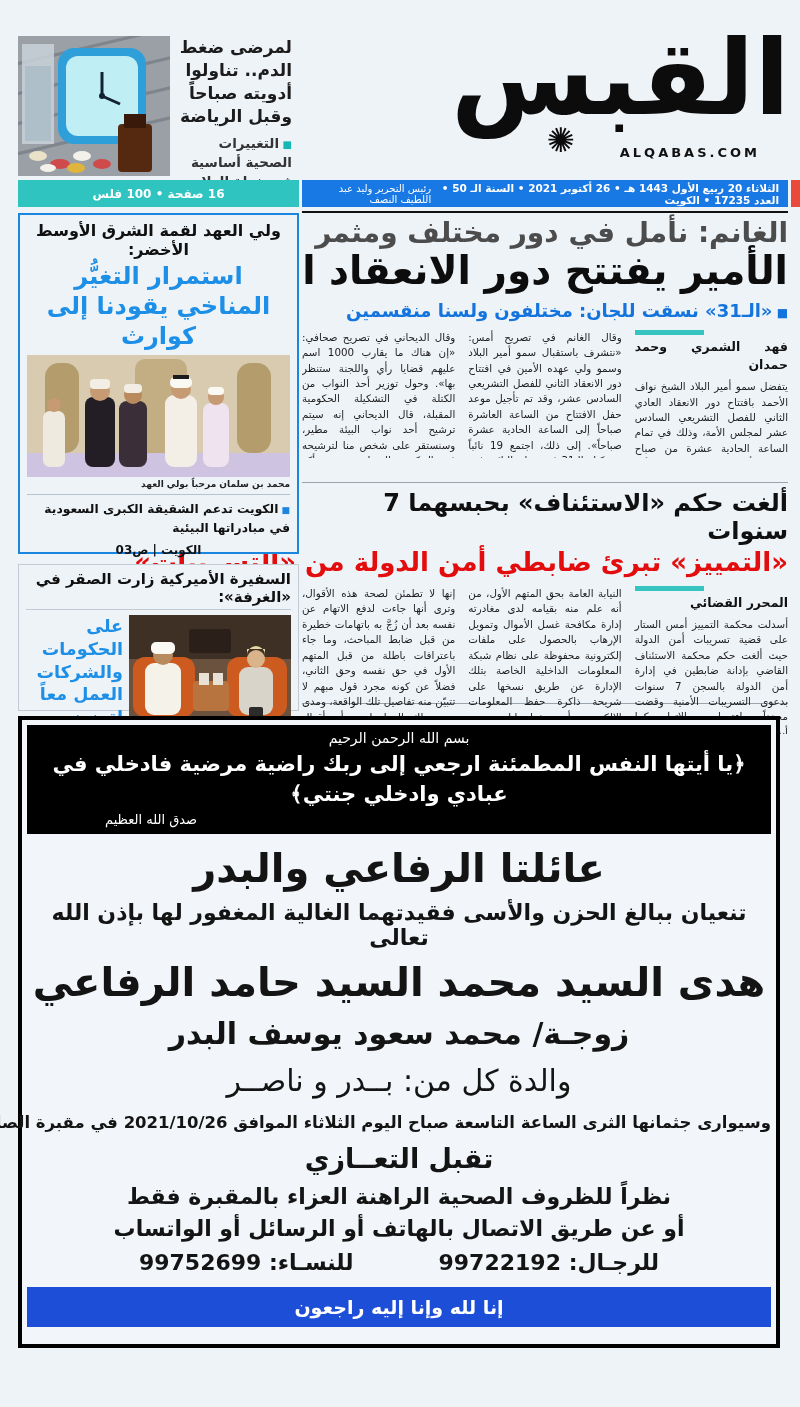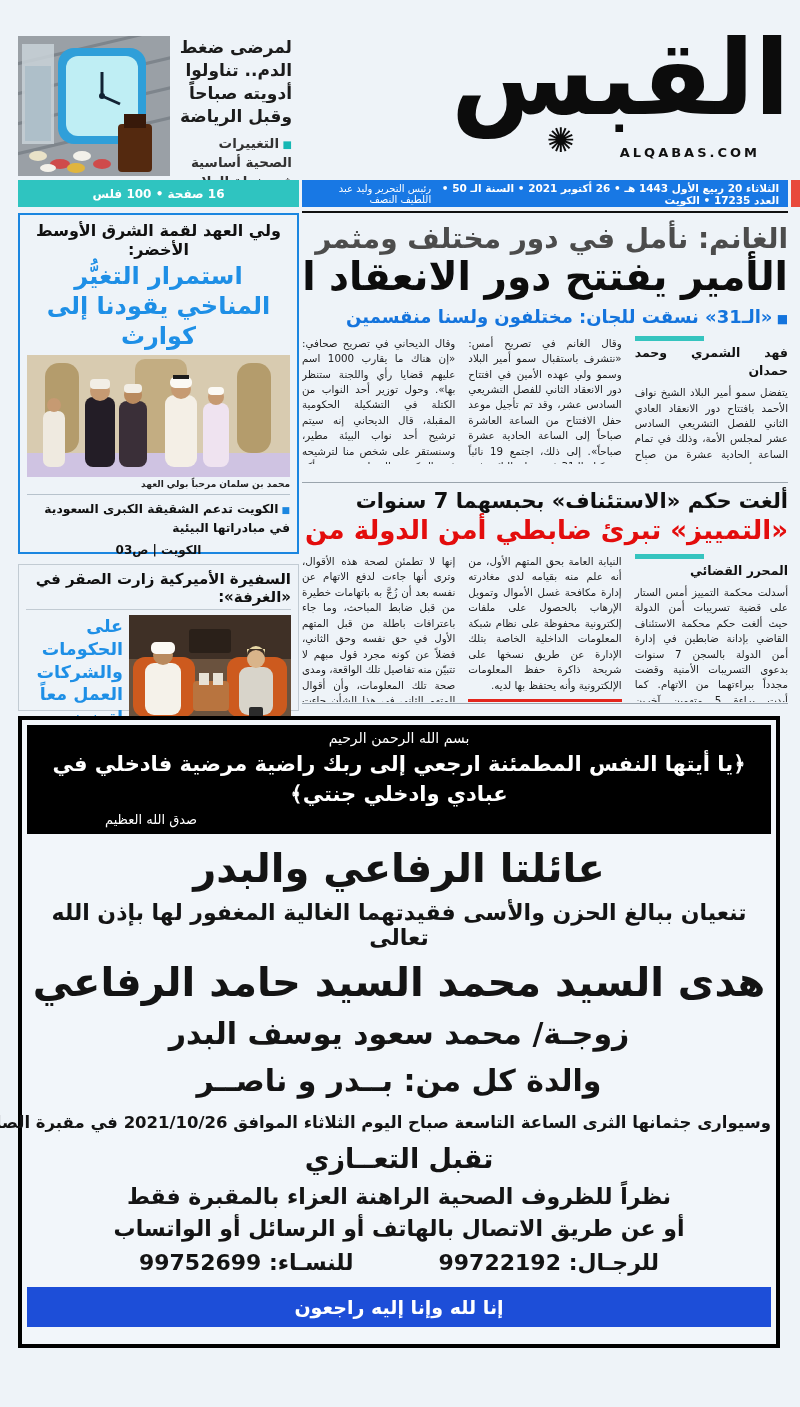--- a/index.html
+++ b/index.html
@@ -16,33 +16,33 @@
   #teaser .sec{margin-top:auto;font-size:11.5px;font-weight:bold;color:#123;text-align:left;}
   #logo-wrap{left:310px;top:28px;width:480px;height:148px;}
   #logo{position:absolute;right:0;top:-28px;width:100%;text-align:right;font-size:104px;font-weight:bold;color:#0c0c0c;letter-spacing:-4px;line-height:1.5;}
   #logo-star{position:absolute;right:215px;bottom:16px;font-size:34px;color:#0c0c0c;}
   #logo-site{position:absolute;right:30px;bottom:16px;font-size:13px;font-weight:bold;letter-spacing:3px;color:#111;direction:ltr;}
   #date-bar{left:302px;top:180px;width:486px;height:27px;background:#1878e4;color:#fff;display:flex;align-items:center;justify-content:space-between;padding:0 9px;box-sizing:border-box;font-size:10.5px;font-weight:bold;}
   #date-bar .editor{font-weight:normal;font-size:10px;}
   #date-tab{left:791px;top:180px;width:9px;height:27px;background:#e84a3c;}
   #price-bar{left:18px;top:180px;width:281px;height:27px;background:#2fc4c0;color:#fff;display:flex;align-items:center;justify-content:center;font-size:12px;font-weight:bold;}
   
-  #lead{left:302px;top:211px;width:486px;border-top:2px solid #111;padding-top:11px;}
+  #lead{left:302px;top:211px;width:486px;border-top:2px solid #111;padding-top:5px;}
   #lead .kicker{font-size:28px;font-weight:bold;color:#4c4c4c;text-align:right;line-height:1.1;}
   #lead .head{font-size:39px;font-weight:bold;color:#0d0d0d;text-align:right;line-height:1.15;white-space:nowrap;letter-spacing:-1px;}
   #lead .subhead{margin-top:6px;font-size:18px;font-weight:bold;color:#1474dd;text-align:right;}
   #lead .subhead::before{content:"■ ";font-size:12px;}
   .cols{margin-top:9px;display:flex;gap:13px;height:128px;overflow:hidden;}
   .col{flex:1;font-size:10.3px;line-height:1.5;text-align:justify;color:#1d1d1d;}
   .marker{height:5px;width:45%;background:#35c4bf;margin:0 55% 3px 0;}
   .byline{font-size:12.5px;font-weight:bold;color:#111;margin-bottom:4px;}
   .sec-label{font-weight:bold;font-size:12px;margin-top:5px;color:#111;}
   
   #court{left:302px;top:482px;width:486px;border-top:1px solid #9aa4ad;border-bottom:1px solid #9aa4ad;padding:6px 0 8px;height:222px;box-sizing:border-box;}
-  #court .kicker{font-size:21px;font-weight:bold;color:#101010;text-align:right;}
+  #court .kicker{font-size:24px;font-weight:bold;color:#101010;text-align:right;}
   #court .head{font-size:26px;font-weight:bold;color:#e30d0d;text-align:right;white-space:nowrap;letter-spacing:-0.5px;margin-top:2px;}
   #court .cols{height:148px;}
   .brief-box{margin-top:6px;}
   .brief-label{background:#e3261d;color:#fff;font-weight:bold;font-size:12.5px;padding:2px 6px;text-align:right;}
   
   #climate{left:18px;top:213px;width:281px;height:341px;border:2px solid #1b86e0;box-sizing:border-box;padding:6px 7px;background:#eef3f8;}
   #climate .kicker{font-size:16px;font-weight:bold;color:#101010;text-align:center;}
   #climate .head{font-size:24px;font-weight:bold;color:#1e8fe6;text-align:center;line-height:1.25;margin-top:2px;}
   #climate .caption{font-size:9px;font-weight:bold;color:#222;text-align:right;margin-top:2px;}
   #climate .rule{border-top:1px solid #b7c2cc;margin:5px 0;}
@@ -58,21 +58,21 @@
   
   #obit{left:18px;top:716px;width:762px;height:632px;border:4px solid #000;box-sizing:border-box;padding:5px;background:#f2f6fa;text-align:center;}
   #obit .banner{background:#000;color:#fff;padding:5px 8px 7px;}
   #obit .bism{font-size:14px;}
   #obit .verse{font-size:21px;font-weight:bold;line-height:1.45;margin-top:3px;}
   #obit .sadaqa{font-size:13px;text-align:left;padding-left:70px;margin-top:2px;}
   #obit .families{font-size:40px;font-weight:bold;margin-top:12px;line-height:1.1;}
   #obit .line1{font-size:22px;font-weight:bold;margin-top:10px;}
   #obit .deceased{font-size:40px;font-weight:bold;margin-top:10px;line-height:1.1;}
   #obit .wife{font-size:30px;font-weight:bold;margin-top:12px;}
-  #obit .mother{font-size:30px;font-weight:bold;margin-top:12px;}
+  #obit .mother{font-size:30px;font-weight:normal;margin-top:12px;}
   #obit .burial{font-size:16.5px;font-weight:bold;margin-top:15px;white-space:nowrap;}
   #obit .cond{font-size:27px;font-weight:bold;margin-top:11px;}
   #obit .note1{font-size:22px;font-weight:bold;margin-top:10px;}
   #obit .note2{font-size:22px;font-weight:bold;margin-top:7px;}
   #obit .phones{display:flex;justify-content:center;gap:85px;font-size:22px;font-weight:bold;margin-top:9px;}
   #obit .phones .num{direction:ltr;unicode-bidi:embed;}
   #obit .banner-bottom{background:#1d4ed8;color:#fff;font-size:19px;font-weight:bold;padding:9px 0;margin-top:12px;}
   svg{display:block;}
 </style>
 </head>

